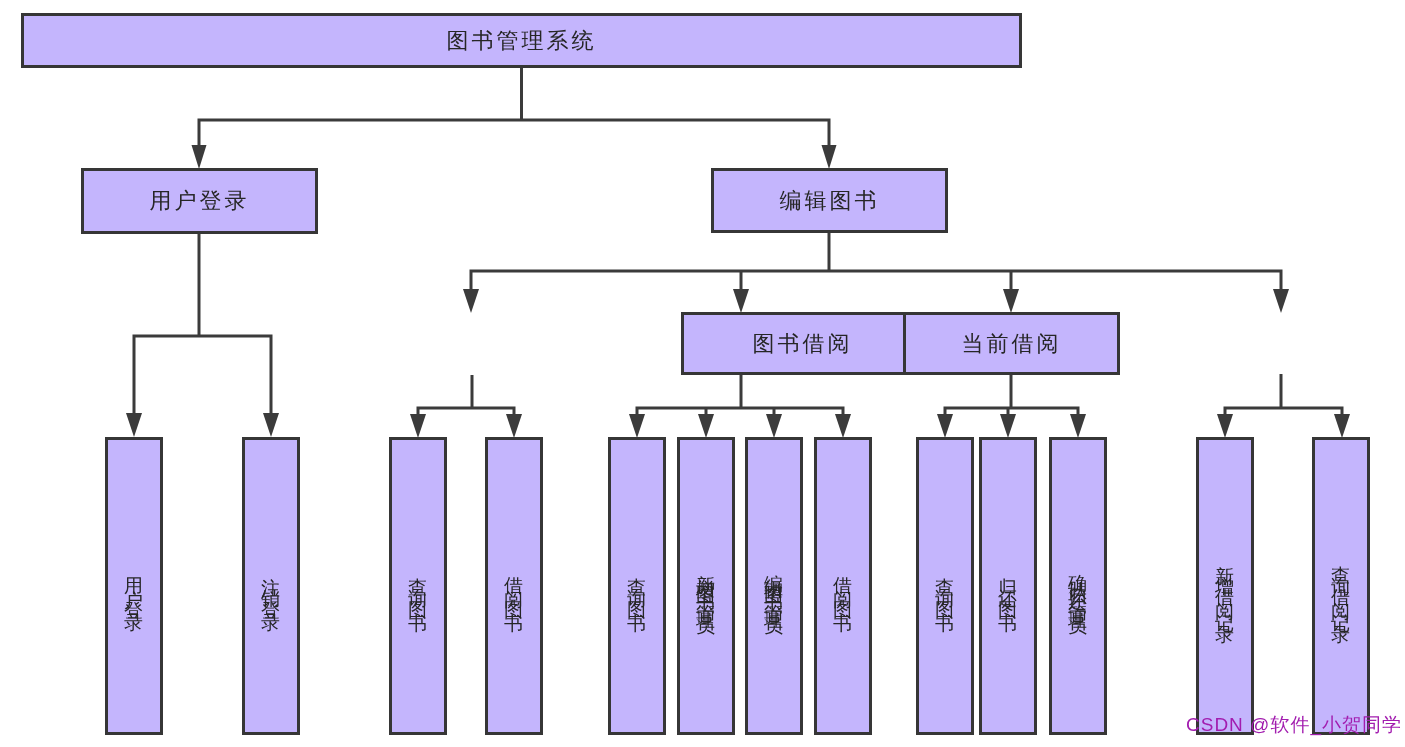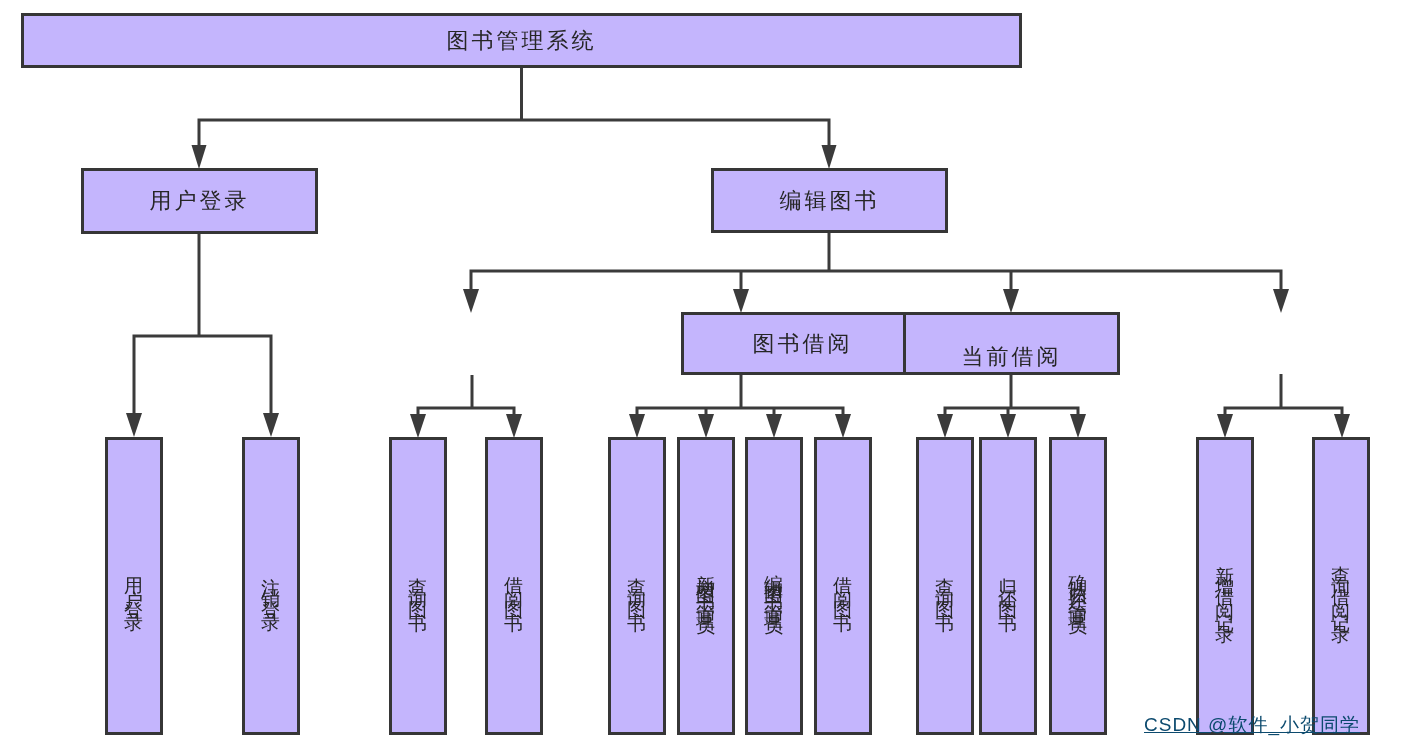--- a/index.html
+++ b/index.html
@@ -15,22 +15,22 @@
   .hlabel{font-size:22px;letter-spacing:3px;white-space:nowrap;}
   .root .hlabel{font-size:22px;}
   .leaf{top:437px;width:58px;height:298px;}
   .leaf .vlabel{
     writing-mode:vertical-rl;text-orientation:mixed;
     font-size:19px;letter-spacing:12px;line-height:1;white-space:nowrap;
   }
   .leaf.long .vlabel{letter-spacing:6px;}
   #wires{position:absolute;left:0;top:0;z-index:1;}
   #watermark{
-    position:absolute;left:1144px;top:712px;z-index:10;
-    font-size:19px;letter-spacing:1px;color:#0c4a6e;white-space:nowrap;text-decoration:underline;
+    position:absolute;left:1186px;top:712px;z-index:10;
+    font-size:19px;letter-spacing:1px;color:#a21caf;white-space:nowrap;
   }
 </style>
 </head>
 <body>
 
 <div id="canvas">
 
   <svg id="wires" width="1405" height="747" viewBox="0 0 1405 747" fill="none" stroke="#3b3b3b" stroke-width="3">
 
     <g>
@@ -100,21 +100,21 @@
   <div class="box" style="left:81px;top:168px;width:237px;height:66px;">
     <span class="hlabel">用户登录</span>
   </div>
   <div class="box" style="left:711px;top:168px;width:237px;height:65px;">
     <span class="hlabel">编辑图书</span>
   </div>
 
   <div class="box" style="left:633px;top:312px;width:243px;height:63px;margin-left:48px;">
     <span class="hlabel">图书借阅</span>
   </div>
-  <div class="box" style="left:903px;top:312px;width:217px;height:63px;align-items:flex-end;">
+  <div class="box" style="left:903px;top:312px;width:217px;height:63px;">
     <span class="hlabel">当前借阅</span>
   </div>
 
   <div class="box leaf" style="left:105px;">
     <span class="vlabel">用户登录</span>
   </div>
   <div class="box leaf" style="left:242px;">
     <span class="vlabel">注销登录</span>
   </div>
 

